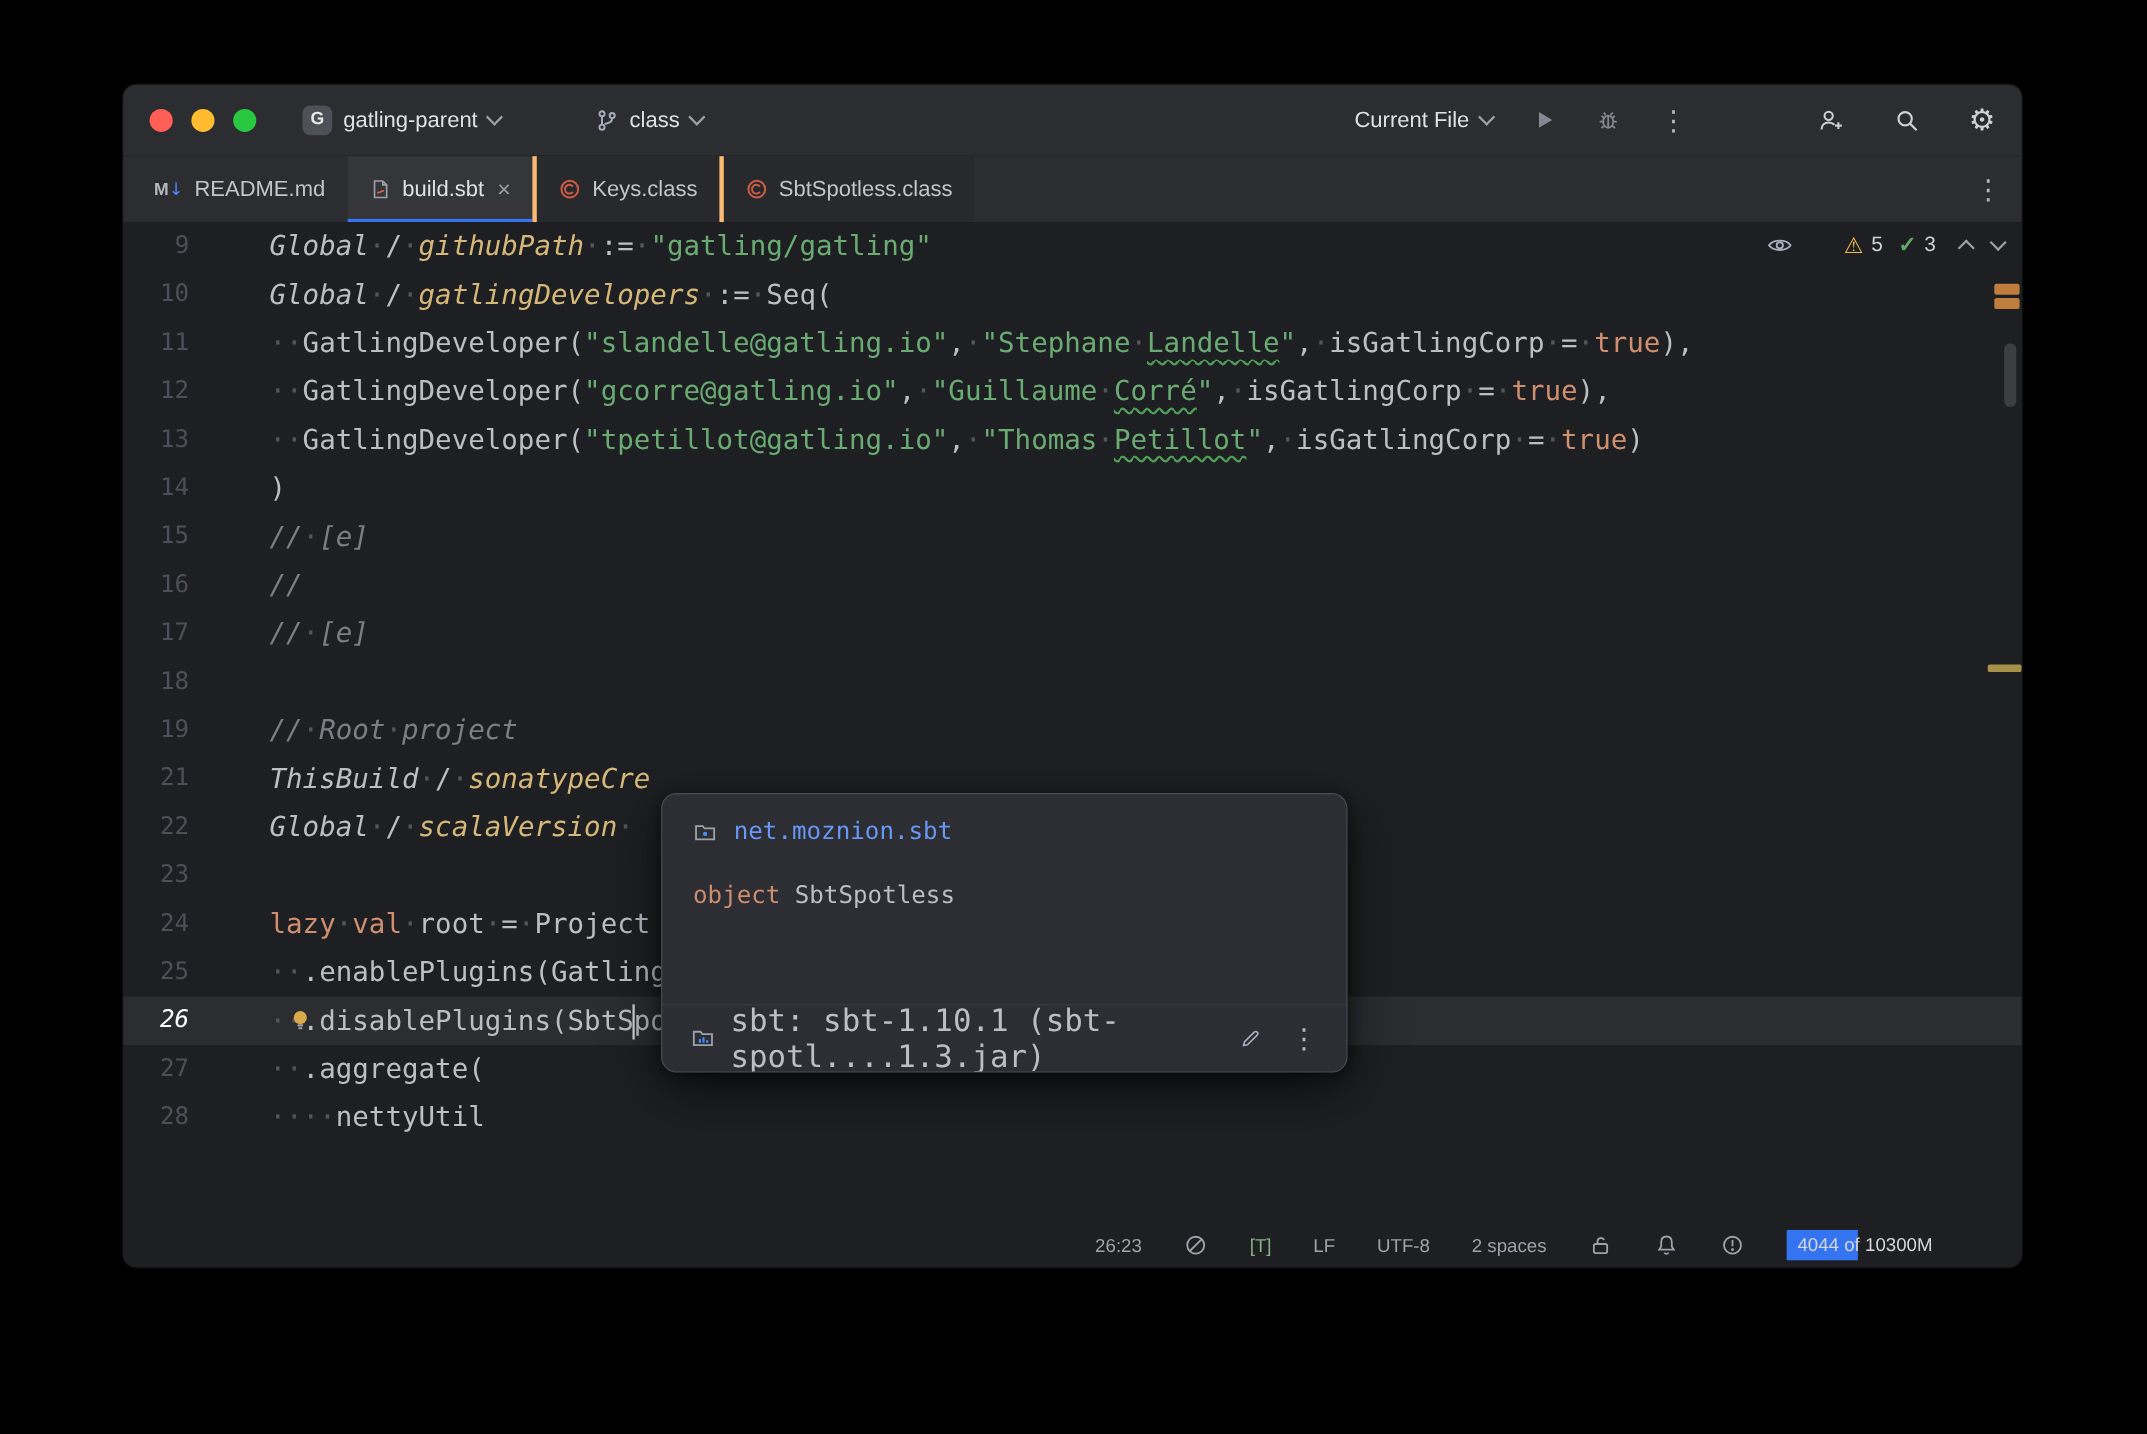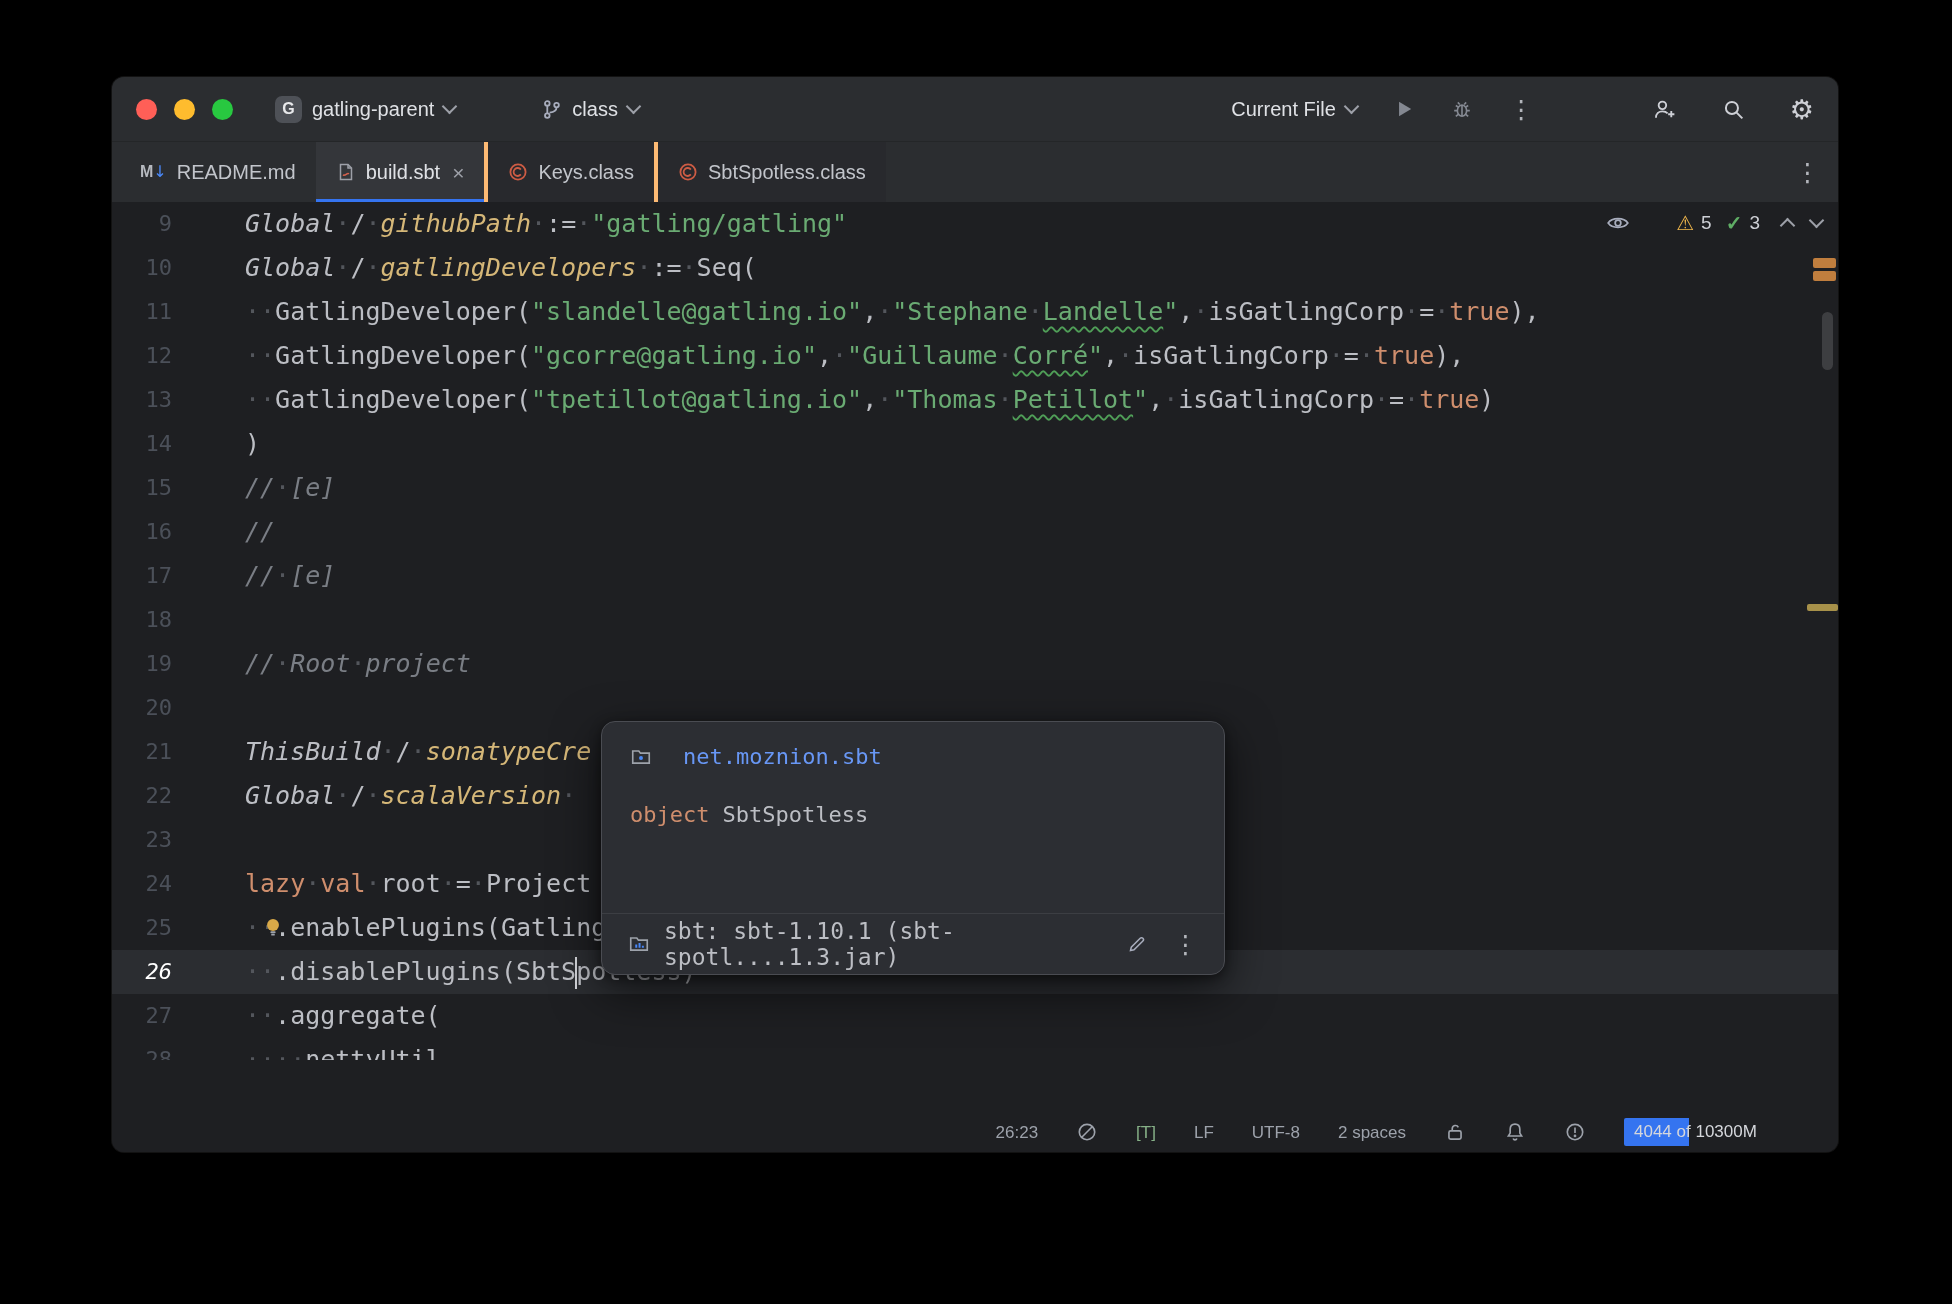--- a/index.html
+++ b/index.html
@@ -82,28 +82,28 @@
   .mk.amber1{top:56px;right:2px;width:23px;height:10px;background:#c07e3e;}
   .mk.amber2{top:69px;right:2px;width:23px;height:10px;background:#c07e3e;}
   .mk.thumb{top:110px;right:5px;width:11px;height:58px;background:rgba(255,255,255,.14);border-radius:6px;}
   .mk.yellow{top:402px;right:0;width:31px;height:7px;background:#a7914a;}
 
   
   .popup{position:absolute;left:489px;top:519px;width:622px;height:252px;z-index:50;
          background:#2c2e33;border:1px solid #4a4c52;border-radius:14px;
          box-shadow:0 16px 48px rgba(0,0,0,.6),0 3px 12px rgba(0,0,0,.45);
          display:flex;flex-direction:column;overflow:hidden;}
-  .pp-header{display:flex;align-items:center;gap:31px;padding:22px 28px 0;}
+  .pp-header{display:flex;align-items:center;gap:15px;padding:22px 28px 0;}
   .pp-package{font-family:"DejaVu Sans Mono",monospace;font-size:22px;color:#6897f5;}
   .pp-decl{padding:26px 28px 0;font-family:"DejaVu Sans Mono",monospace;font-size:22px;line-height:39px;}
   .pp-line .tk-p{margin-left:13px;}
   .pp-link{color:#bcbec4;text-decoration:underline;text-underline-offset:4px;margin-left:13px;}
   .pp-footer{margin-top:auto;border-top:1px solid #3c3e43;height:60px;flex:none;
              display:flex;align-items:center;gap:14px;padding:0 26px;}
-  .pp-footer-text{font-family:"DejaVu Sans Mono",monospace;font-size:23px;color:#bcbec4;flex:1;}
+  .pp-footer-text{font-family:"DejaVu Sans Mono",monospace;font-size:28px;color:#bcbec4;flex:1;}
   .pp-actions{display:flex;align-items:center;gap:26px;color:#a8adbd;}
 
   
   .statusbar{height:40px;flex:none;background:#1e1f22;display:flex;align-items:center;
              justify-content:flex-end;gap:38px;padding:0 22px;font-size:17px;color:#9da2ab;}
   .sb-item{display:flex;align-items:center;line-height:1;}
   .t-badge{color:#86b087;}
   .memory{position:relative;width:192px;height:28px;overflow:hidden;border-radius:2px;}
   .memory-fill{position:absolute;left:0;top:0;bottom:0;background:#3574f0;}
   .memory-text{position:absolute;left:10px;top:0;line-height:28px;color:#d5d7dc;white-space:nowrap;}
@@ -230,21 +230,20 @@
         <div class="ed-row"><div class="ln">10</div><div class="code"><span class="tk-g">Global</span><span class="tk-ws">·</span><span class="tk-p">/</span><span class="tk-ws">·</span><span class="tk-f">gatlingDevelopers</span><span class="tk-ws">·</span><span class="tk-p">:=</span><span class="tk-ws">·</span><span class="tk-p">Seq(</span></div></div>
         <div class="ed-row"><div class="ln">11</div><div class="code"><span class="tk-ws">··</span><span class="tk-p">GatlingDeveloper(</span><span class="tk-s">"slandelle@gatling.io"</span><span class="tk-p">,</span><span class="tk-ws">·</span><span class="tk-s">"Stephane</span><span class="tk-ws">·</span><span class="tk-s tk-typo">Landelle</span><span class="tk-s">"</span><span class="tk-p">,</span><span class="tk-ws">·</span><span class="tk-p">isGatlingCorp</span><span class="tk-ws">·</span><span class="tk-p">=</span><span class="tk-ws">·</span><span class="tk-k">true</span><span class="tk-p">),</span></div></div>
         <div class="ed-row"><div class="ln">12</div><div class="code"><span class="tk-ws">··</span><span class="tk-p">GatlingDeveloper(</span><span class="tk-s">"gcorre@gatling.io"</span><span class="tk-p">,</span><span class="tk-ws">·</span><span class="tk-s">"Guillaume</span><span class="tk-ws">·</span><span class="tk-s tk-typo">Corré</span><span class="tk-s">"</span><span class="tk-p">,</span><span class="tk-ws">·</span><span class="tk-p">isGatlingCorp</span><span class="tk-ws">·</span><span class="tk-p">=</span><span class="tk-ws">·</span><span class="tk-k">true</span><span class="tk-p">),</span></div></div>
         <div class="ed-row"><div class="ln">13</div><div class="code"><span class="tk-ws">··</span><span class="tk-p">GatlingDeveloper(</span><span class="tk-s">"tpetillot@gatling.io"</span><span class="tk-p">,</span><span class="tk-ws">·</span><span class="tk-s">"Thomas</span><span class="tk-ws">·</span><span class="tk-s tk-typo">Petillot</span><span class="tk-s">"</span><span class="tk-p">,</span><span class="tk-ws">·</span><span class="tk-p">isGatlingCorp</span><span class="tk-ws">·</span><span class="tk-p">=</span><span class="tk-ws">·</span><span class="tk-k">true</span><span class="tk-p">)</span></div></div>
         <div class="ed-row"><div class="ln">14</div><div class="code"><span class="tk-p">)</span></div></div>
         <div class="ed-row"><div class="ln">15</div><div class="code"><span class="tk-c">//</span><span class="tk-ws">·</span><span class="tk-c">[e]</span></div></div>
         <div class="ed-row"><div class="ln">16</div><div class="code"><span class="tk-c">//</span></div></div>
         <div class="ed-row"><div class="ln">17</div><div class="code"><span class="tk-c">//</span><span class="tk-ws">·</span><span class="tk-c">[e]</span></div></div>
         <div class="ed-row"><div class="ln">18</div><div class="code"></div></div>
         <div class="ed-row"><div class="ln">19</div><div class="code"><span class="tk-c">//</span><span class="tk-ws">·</span><span class="tk-c">Root</span><span class="tk-ws">·</span><span class="tk-c">project</span></div></div>
-        <div class="ed-row"><div class="ln">20</div><div class="code"></div></div>
         <div class="ed-row"><div class="ln">21</div><div class="code"><span class="tk-g">ThisBuild</span><span class="tk-ws">·</span><span class="tk-p">/</span><span class="tk-ws">·</span><span class="tk-f">sonatypeCre</span></div></div>
         <div class="ed-row"><div class="ln">22</div><div class="code"><span class="tk-g">Global</span><span class="tk-ws">·</span><span class="tk-p">/</span><span class="tk-ws">·</span><span class="tk-f">scalaVersion</span><span class="tk-ws">·</span></div></div>
         <div class="ed-row"><div class="ln">23</div><div class="code"></div></div>
         <div class="ed-row"><div class="ln">24</div><div class="code"><span class="tk-k">lazy</span><span class="tk-ws">·</span><span class="tk-k">val</span><span class="tk-ws">·</span><span class="tk-p">root</span><span class="tk-ws">·</span><span class="tk-p">=</span><span class="tk-ws">·</span><span class="tk-p">Project</span></div></div>
         <div class="ed-row"><div class="ln">25</div><div class="code"><span class="tk-ws">··</span><span class="tk-p">.enablePlugins(Gatling</span></div></div>
         <div class="ed-row caret-line"><div class="ln">26</div><div class="code"><span class="tk-ws">··</span><span class="tk-p">.disablePlugins(SbtS</span><span class="caret"></span><span class="tk-p">potless)</span></div></div>
         <div class="ed-row"><div class="ln">27</div><div class="code"><span class="tk-ws">··</span><span class="tk-p">.aggregate(</span></div></div>
         <div class="ed-row"><div class="ln">28</div><div class="code"><span class="tk-ws">····</span><span class="tk-p">nettyUtil</span></div></div>
       </div>
 

